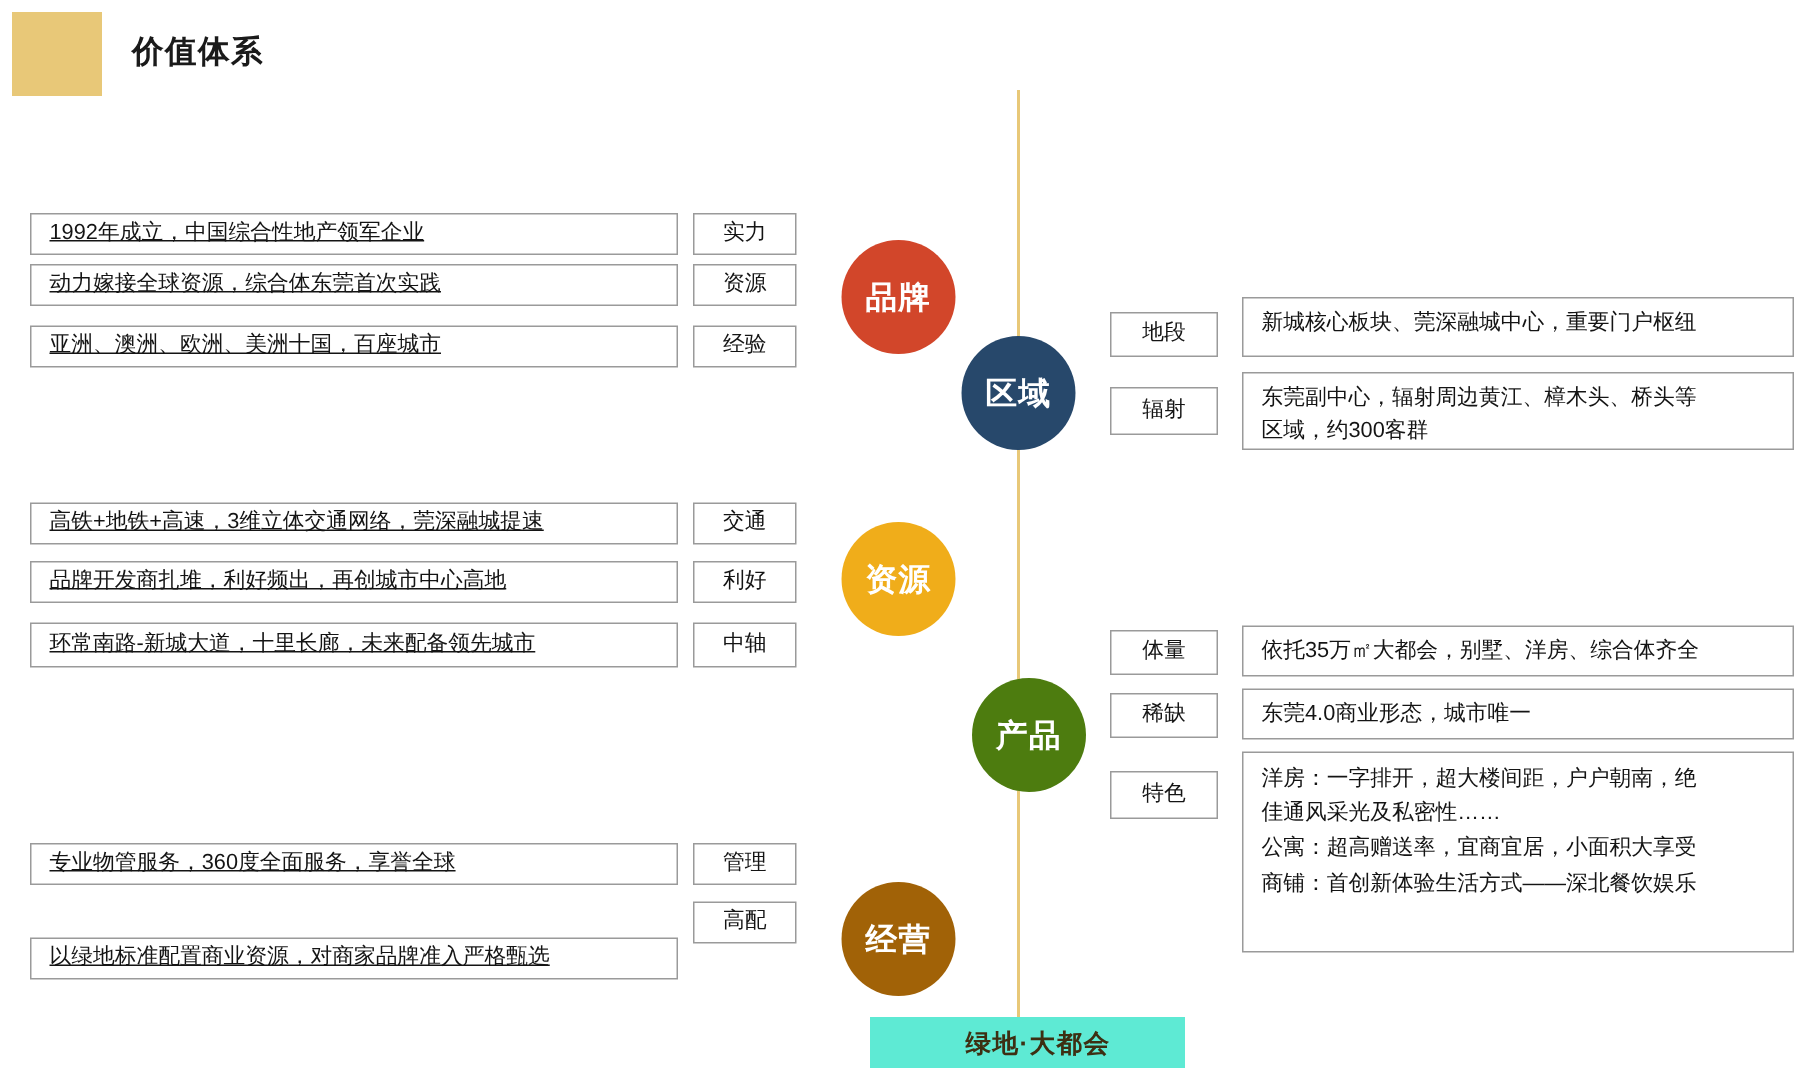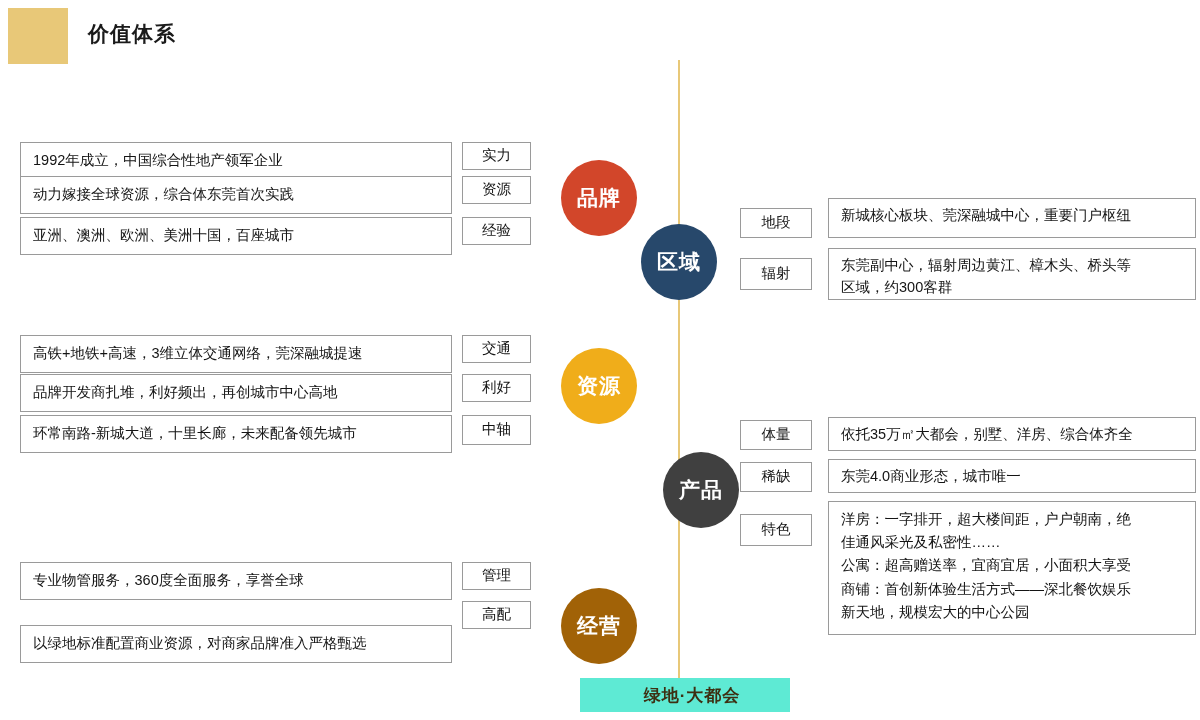--- a/index.html
+++ b/index.html
@@ -31,21 +31,21 @@
 
   
   .circle{
     position:absolute;border-radius:50%;
     display:flex;align-items:center;justify-content:center;
     color:#ffffff;font-size:21px;font-weight:bold;letter-spacing:1px;
   }
   .c-brand   {left:561px;top:160px;width:76px;height:76px;background:#d2462a;}
   .c-region  {left:641px;top:224px;width:76px;height:76px;background:#27486b;}
   .c-res     {left:561px;top:348px;width:76px;height:76px;background:#f0ad1a;}
-  .c-product {left:663px;top:452px;width:76px;height:76px;background:#404040;}
+  .c-product {left:648px;top:452px;width:76px;height:76px;background:#4d7c0f;}
   .c-oper    {left:561px;top:588px;width:76px;height:76px;background:#a16207;}
 
   
   .footer{
     position:absolute;left:580px;top:678px;width:196px;height:34px;
     background:#5eead4;
     display:flex;align-items:center;justify-content:center;
     font-size:17px;font-weight:bold;color:#3d2f12;letter-spacing:1px;padding-left:14px;
   }
 
@@ -53,21 +53,21 @@
   .box{
     position:absolute;
     border:1px solid #9a9a9a;
     background:#ffffff;
     box-sizing:border-box;
     display:flex;align-items:center;
     font-size:14.5px;
     line-height:1.5;
     color:#141414;
   }
-  .box.text{padding:18px 12px;}
+  .box.text{padding:8px 12px;text-decoration:underline;}
   .box.tag{justify-content:center;font-size:14.5px;}
   .box.multi{align-items:flex-start;padding:6px 10px 6px 12px;display:block;}
   .box.multi .ln{display:block;white-space:nowrap;}
 
   
   .lx{left:20px;}
   .lw{width:432px;}
   .tagx{left:462px;}
   .tagw{width:69px;}
 
@@ -133,21 +133,20 @@
   <div class="box multi rx rw" style="top:459px;height:34px;">
     <span class="ln">东莞4.0商业形态，城市唯一</span>
   </div>
 
   <div class="box tag rtagx rtagw" style="top:514px;height:32px;">特色</div>
   <div class="box multi rx rw" style="top:501px;height:134px;line-height:1.6;">
     <span class="ln">洋房：一字排开，超大楼间距，户户朝南，绝</span>
     <span class="ln">佳通风采光及私密性……</span>
     <span class="ln">公寓：超高赠送率，宜商宜居，小面积大享受</span>
     <span class="ln">商铺：首创新体验生活方式——深北餐饮娱乐</span>
-    <span class="ln">新天地，规模宏大的中心公园</span>
   </div>
 
   <div class="box text lx lw" style="top:562px;height:28px;">专业物管服务，360度全面服务，享誉全球</div>
   <div class="box tag tagx tagw" style="top:562px;height:28px;">管理</div>
 
   <div class="box text lx lw" style="top:625px;height:28px;">以绿地标准配置商业资源，对商家品牌准入严格甄选</div>
   <div class="box tag tagx tagw" style="top:601px;height:28px;">高配</div>
 
   <div class="circle c-oper">经营</div>
 

